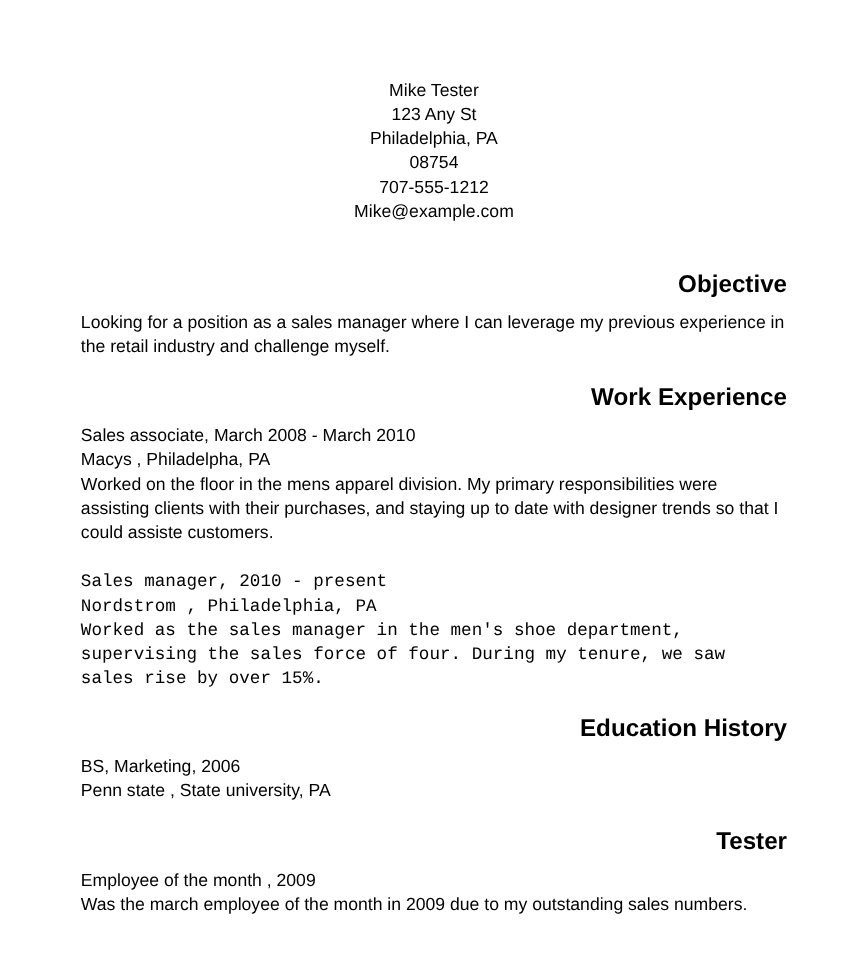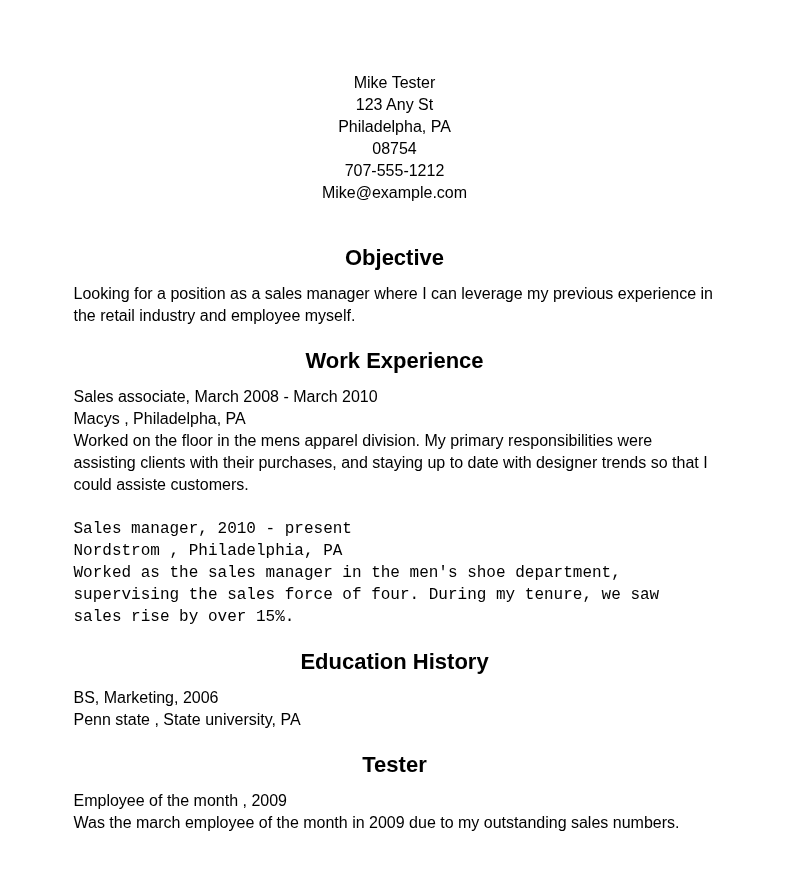--- a/index.html
+++ b/index.html
@@ -26,45 +26,45 @@
   }
   .contact-header {
     text-align: center;
     margin: 0;
   }
   .contact-line { white-space: nowrap; }
   h2.section-title {
     font-size: 22px;
     line-height: 26px;
     font-weight: bold;
-    text-align: center;
+    text-align: right;
     margin: 21px 0 0 0;
   }
   h2.section-title.first { margin-top: 41px; }
   .body-block { margin: 12px 0 0 0; }
   .body-block.follow { margin-top: 22px; font-family: Liberation Mono, monospace; }  
   .line { white-space: nowrap; }
   .wrap-text { }
 </style>
 </head>
 <body>
 
 <div class="page">
 
   <div class="contact-header">
     <div class="contact-line">Mike Tester</div>
     <div class="contact-line">123 Any St</div>
-    <div class="contact-line">Philadelpha, PA</div>
+    <div class="contact-line">Philadelphia, PA</div>
     <div class="contact-line">08754</div>
     <div class="contact-line">707-555-1212</div>
     <div class="contact-line">Mike@example.com</div>
   </div>
 
   <h2 class="section-title first">Objective</h2>
-  <div class="body-block wrap-text">Looking for a position as a sales manager where I can leverage my previous experience in the retail industry and employee myself.</div>
+  <div class="body-block wrap-text">Looking for a position as a sales manager where I can leverage my previous experience in the retail industry and challenge myself.</div>
 
   <h2 class="section-title">Work Experience</h2>
 
   <div class="body-block">
     <div class="line">Sales associate, March 2008 - March 2010</div>
     <div class="line">Macys , Philadelpha, PA</div>
     <div class="wrap-text">Worked on the floor in the mens apparel division. My primary responsibilities were assisting clients with their purchases, and staying up to date with designer trends so that I could assiste customers.</div>
   </div>
 
   <div class="body-block follow">

